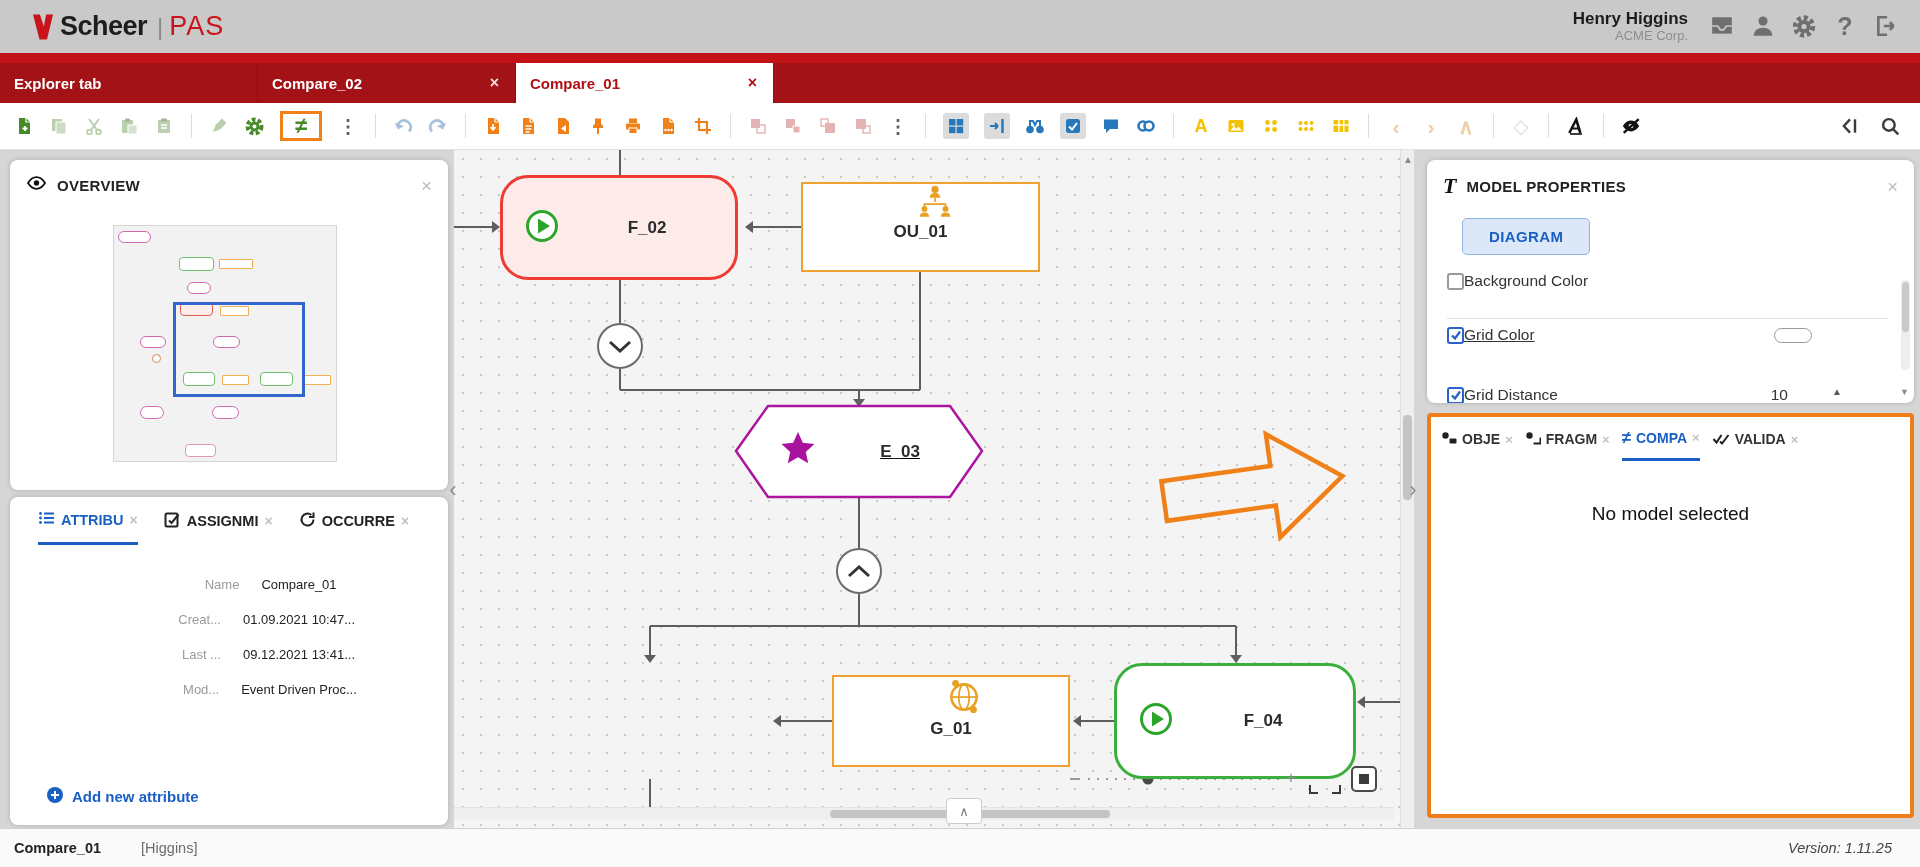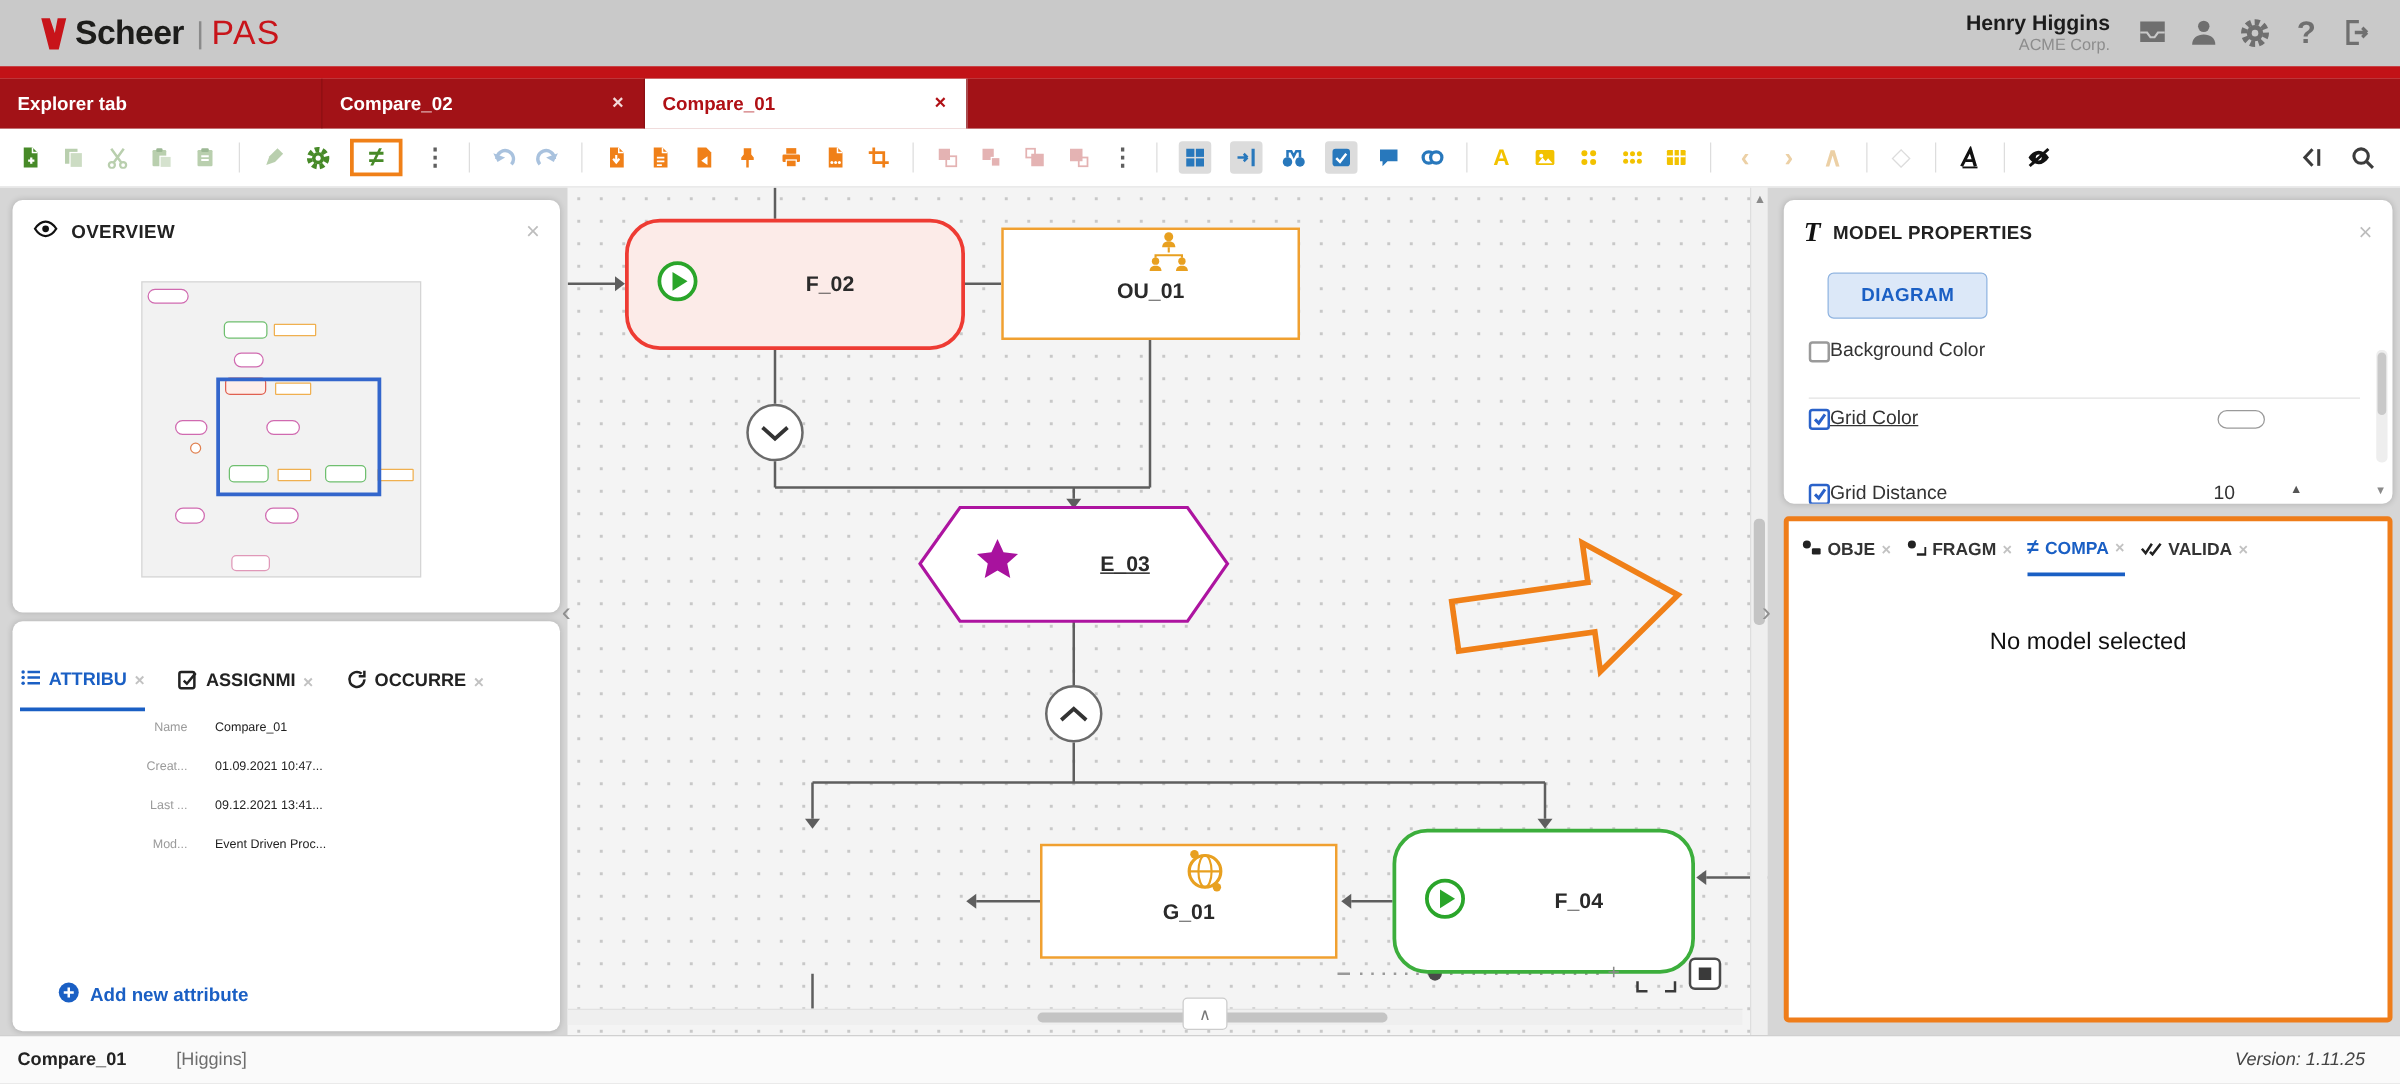--- a/index.html
+++ b/index.html
@@ -53,27 +53,27 @@
            border:1px solid #d5d5d5;box-sizing:border-box;cursor:pointer;}
   .mm{position:absolute;box-sizing:border-box;background:#fff;}
   .mm.hexp{border:1px solid #d06ab0;border-radius:7px;}
   .mm.grn{border:1px solid #6fbf6f;border-radius:4px;}
   .mm.org{border:1px solid #f0b050;border-radius:1px;}
   .mm.red{border:1px solid #e06050;background:#fdeeea;border-radius:4px;}
   .mm.circ{border:1px solid #e08050;border-radius:50%;}
   .mm.pnk{border:1px solid #e098b8;border-radius:4px;}
   .mmview{position:absolute;border:3px solid #3366cc;background:transparent;}
   
-  .atabs{display:flex;align-items:center;gap:26px;padding:0 6px;height:48px;margin-top:24px;}
+  .atabs{display:flex;align-items:center;gap:26px;padding:0 28px;height:48px;}
   .atab{display:flex;align-items:center;gap:6px;font-size:14.5px;font-weight:bold;color:#222;
         height:100%;box-sizing:border-box;cursor:pointer;}
   .atab .tclose2{color:#c2c2c2;font-size:14px;font-weight:bold;}
   .atab.active{color:#1a5fc4;border-bottom:3px solid #1a5fc4;}
   .fields{position:absolute;left:22px;top:80px;right:22px;}
-  .frow{display:flex;margin-bottom:20px;font-size:10px;}
+  .frow{display:flex;margin-bottom:20px;font-size:13px;justify-content:center;}
   .flabel{width:118px;text-align:right;color:#9a9a9a;flex:none;}
   .fvalue{margin-left:22px;color:#222;}
   .addlink{position:absolute;left:36px;bottom:18px;display:flex;align-items:center;gap:8px;
            color:#1a5fc4;font-size:15px;font-weight:bold;cursor:pointer;}
   
   #canvas{position:absolute;left:454px;top:150px;width:960px;height:678px;
           background-color:#f4f4f4;
           background-image:radial-gradient(circle,#c8c8c8 1.3px,transparent 1.5px);
           background-size:18px 18px;overflow:hidden;}
   .node{position:absolute;display:flex;align-items:center;box-sizing:border-box;cursor:pointer;}
@@ -583,21 +583,21 @@
     <circle cx="694" cy="629" r="5.5" fill="#4a4a4a"></circle>
     <g stroke="#3a3a3a" stroke-width="2" fill="none">
       <path d="M856 623v-8h8M878 615h8v8M864 643h-8v-8M886 635v8h-8"></path>
     </g>
     <g>
       <rect x="898" y="617" width="24" height="24" rx="4" fill="#fff" stroke="#4a4a4a" stroke-width="2"></rect>
       <rect x="905" y="624" width="10" height="10" fill="#3a3a3a"></rect>
     </g>
   </svg>
 
-  <div class="node rrect-red" style="left:46px;top:25px;width:272px;height:105px;">
+  <div class="node rrect-red" style="left:46px;top:25px;width:238px;height:105px;">
     <span style="margin-left:22px;">
       <svg width="34" height="34">
           <circle cx="17" cy="17" r="14.5" fill="#fff" stroke="#2aa52a" stroke-width="3"></circle>
           <path d="M13 9.5l12 7.5-12 7.5z" fill="#2aa52a"></path>
         </svg>
     </span>
     <span class="nlabel">F_02</span>
   </div>
 
   <div class="node rect-org" style="left:347px;top:32px;width:239px;height:90px;">

